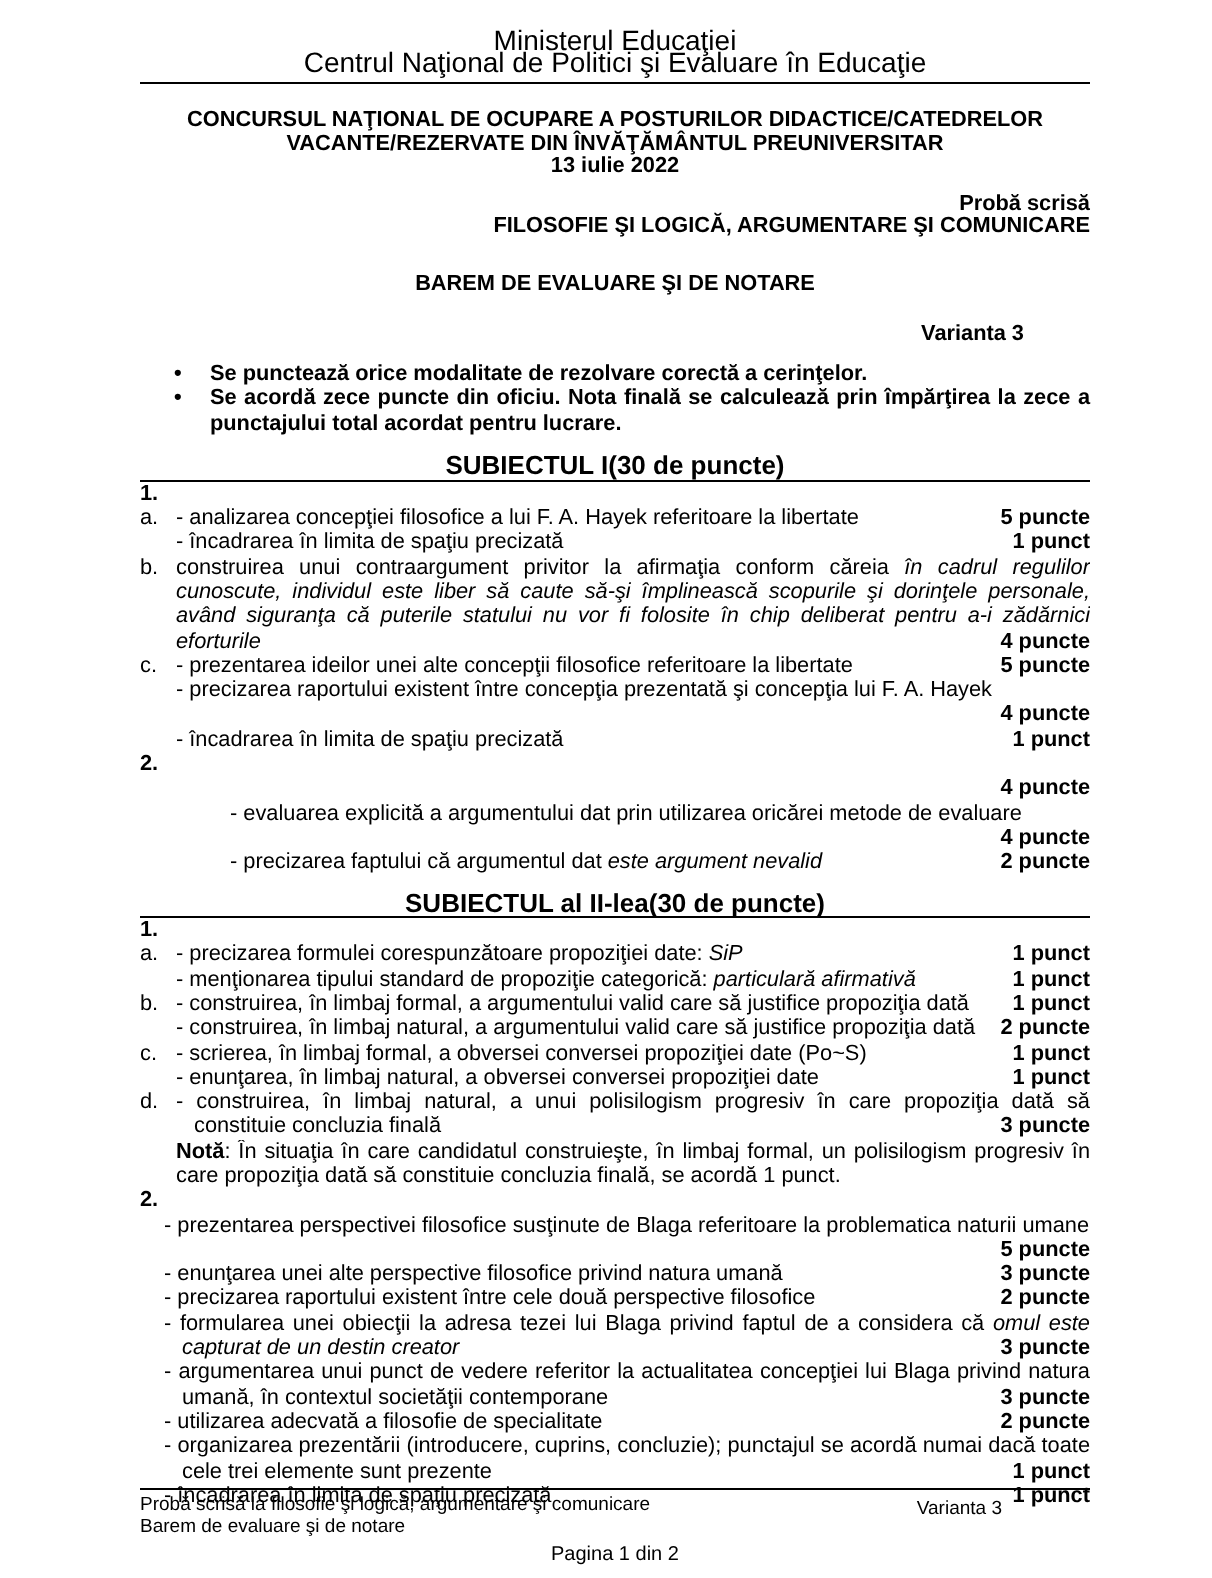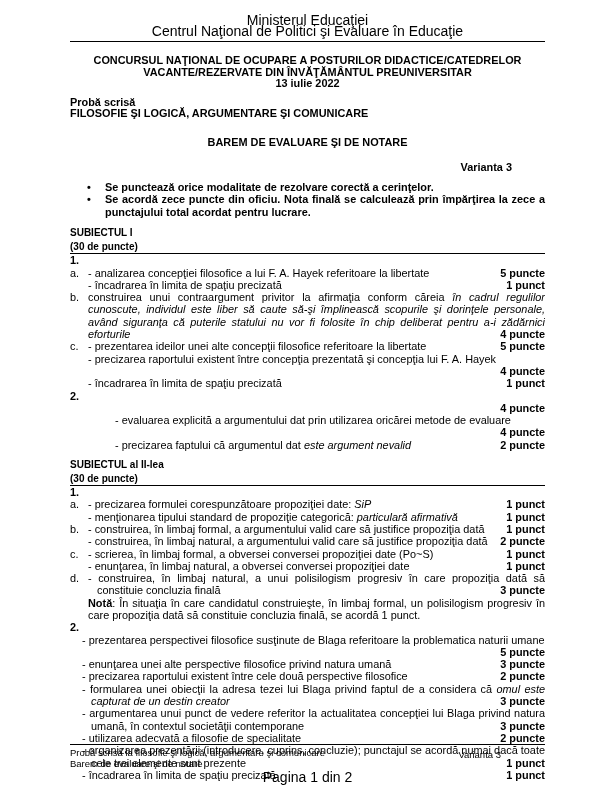--- a/index.html
+++ b/index.html
@@ -11,46 +11,46 @@
     font-family: "Liberation Sans", sans-serif;
     position: relative;
     overflow: hidden;
   }
   .content { position: absolute; left: 70px; top: 0; width: 475px; }
 
   .org { text-align: center; font-size: 14px; line-height: 10.5px; margin-top: 15px; }
   .top-rule { border-top: 1.5px solid #000; margin-top: 5px; }
 
   .main-title { margin-top: 13px; text-align: center; font-weight: bold; font-size: 10.9px; line-height: 11.6px; }
-  .subtitle-block { margin-top: 7px; text-align: left; font-weight: bold; font-size: 10.9px; line-height: 11.6px; }
+  .subtitle-block { margin-top: 7px; text-align: right; font-weight: bold; font-size: 10.9px; line-height: 11.6px; }
   .barem-title { margin-top: 17px; text-align: center; font-weight: bold; font-size: 10.9px; line-height: 11.6px; }
   .variant-row { margin-top: 12px; text-align: right; padding-right: 33px; font-weight: bold; font-size: 10.9px; line-height: 12px; }
 
   .bullets { margin-top: 8px; font-weight: bold; font-size: 10.9px; line-height: 12.9px; }
   .bullet { position: relative; padding-left: 35px; text-align: justify; }
   .bullet::before { content: "\2022"; position: absolute; left: 17px; }
 
   .section { margin-top: 7px; }
-  .sec-head { display: flex; justify-content: center; font-weight: bold; font-size: 10px; line-height: 13.5px; border-bottom: 1.5px solid #000; flex-direction: column; }
+  .sec-head { display: flex; justify-content: center; font-weight: bold; font-size: 13px; line-height: 13.5px; border-bottom: 1.5px solid #000; }
   .rows { font-size: 10.9px; line-height: 12.3px; }
   .num { font-weight: bold; }
   .row { position: relative; }
   .row.ia { padding-left: 18px; }
   .row.i2 { padding-left: 45px; }
   .row.ib { padding-left: 12px; }
   .lbl { position: absolute; left: 0; top: 0; }
   .content-p { margin: 0; text-align: justify; overflow: hidden; }
   .content-p.hang { padding-left: 9px; text-indent: -9px; }
   .it { font-style: italic; }
   .bd { font-weight: bold; }
   .pts { float: right; font-weight: bold; text-indent: 0; margin-left: 6px; }
 
   .footer { position: absolute; left: 70px; width: 475px; top: 744px; border-top: 1.5px solid #000; font-size: 9.5px; line-height: 11px; padding-top: 2px; }
   .footer-right { position: absolute; right: 44px; top: 4px; }
-  .page-num { text-align: center; font-size: 14px; margin-top: 3px; }
+  .page-num { text-align: center; font-size: 10px; margin-top: 3px; }
 </style>
 </head>
 <body>
 
 <div class="content">
 
   <div class="org">
     <div>Ministerul Educaţiei</div>
     <div>Centrul Naţional de Politici şi Evaluare în Educaţie</div>
   </div>

